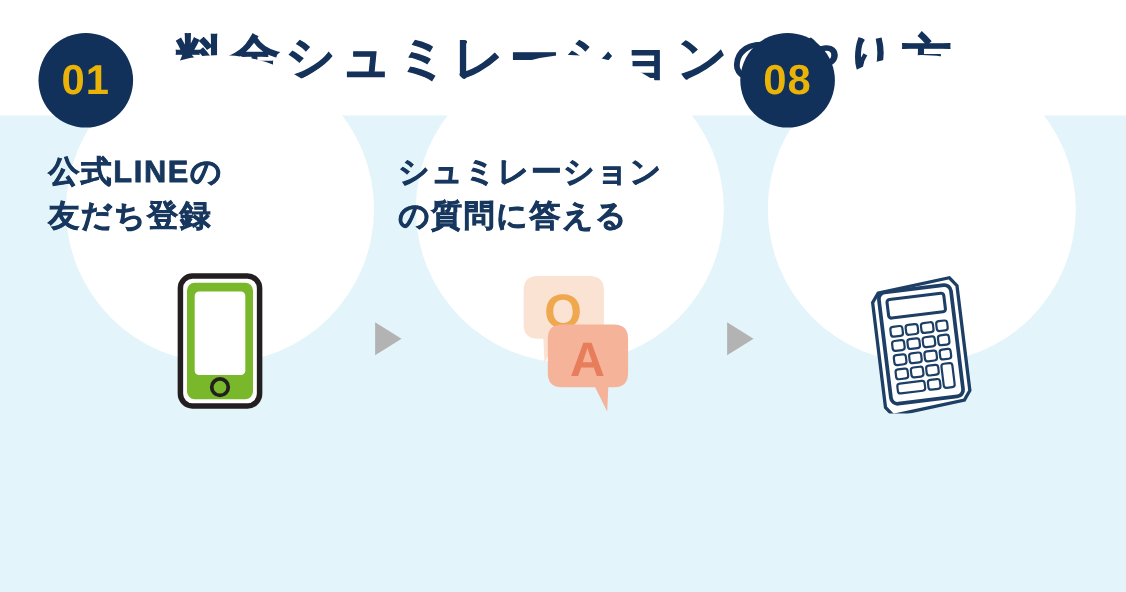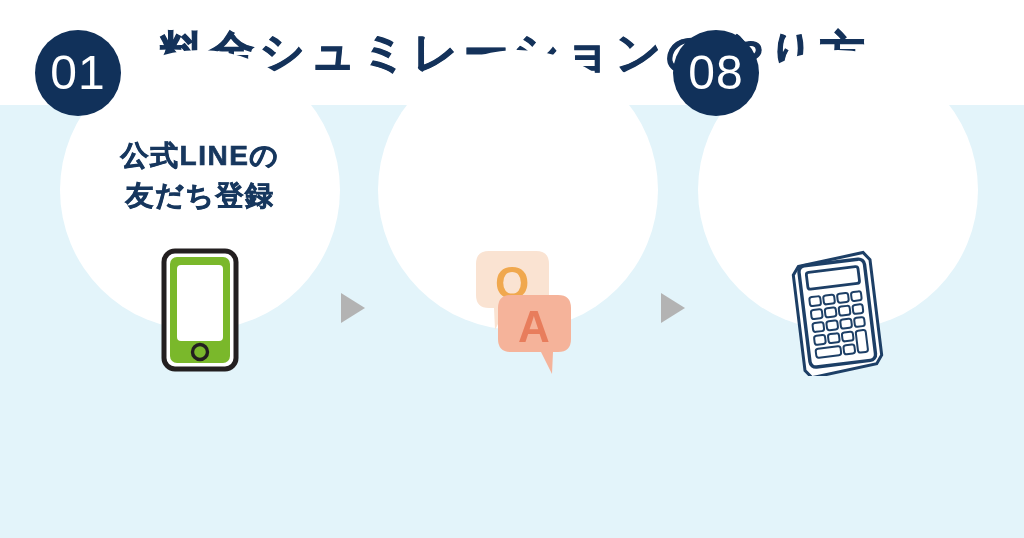--- a/index.html
+++ b/index.html
@@ -83,32 +83,31 @@
     position: absolute;
     left: -25px;
     top: -20px;
     width: 86px;
     height: 86px;
     border-radius: 50%;
     background: #11315a;
     display: flex;
     align-items: center;
     justify-content: center;
-    color: #ffffff;
-    font-size: 48px;
-    font-weight: normal;
+    color: #eab308;
+    font-size: 38px;
+    font-weight: bold;
     letter-spacing: 1px;
     line-height: 1;
   }
   .step-label {
     position: absolute;
     left: -16px;
     top: 86px;
     width: 312px;
-    text-align: center;
     color: #17375e;
     font-size: 28px;
     font-weight: bold;
     line-height: 1.42;
     letter-spacing: 1.5px;
     white-space: pre-line;
     -webkit-text-stroke: 0.7px #17375e;
   }
   .step-3 .step-label { letter-spacing: 1px; }
 
@@ -172,20 +171,22 @@
       <svg width="128" height="128" viewBox="0 0 128 128" aria-hidden="true">
 
         <path d="M22 18 q0 -13 13 -13 h47 q13 0 13 13 v31 q0 13 -13 13 h-30 l-11 22 -1 -22 h-5 q-13 0 -13 -13 z" fill="#fae3d2"></path>
         <text x="58" y="52" text-anchor="middle" font-family="'Liberation Sans', sans-serif" font-size="44" font-weight="bold" fill="#f0a84e">Q</text>
 
         <path d="M44 62 q0 -13 13 -13 h47 q13 0 13 13 v31 q0 13 -13 13 h-5 l-1 22 -11 -22 h-30 q-13 0 -13 -13 z" fill="#f5b39a"></path>
         <text x="80" y="96" text-anchor="middle" font-family="'Liberation Sans', sans-serif" font-size="44" font-weight="bold" fill="#e87d5c">A</text>
       </svg>
     </div>
 
+    <div class="step-label">シュミレーション
+の質問に答える</div>
   </div>
 
   <div class="step-arrow arrow-2"></div>
 
   <div class="step step-3">
     <div class="step-disc"></div>
 
     <div class="step-art">
       <svg width="120" height="130" viewBox="0 0 120 130" aria-hidden="true">
         <g transform="rotate(-7 60 65)">

